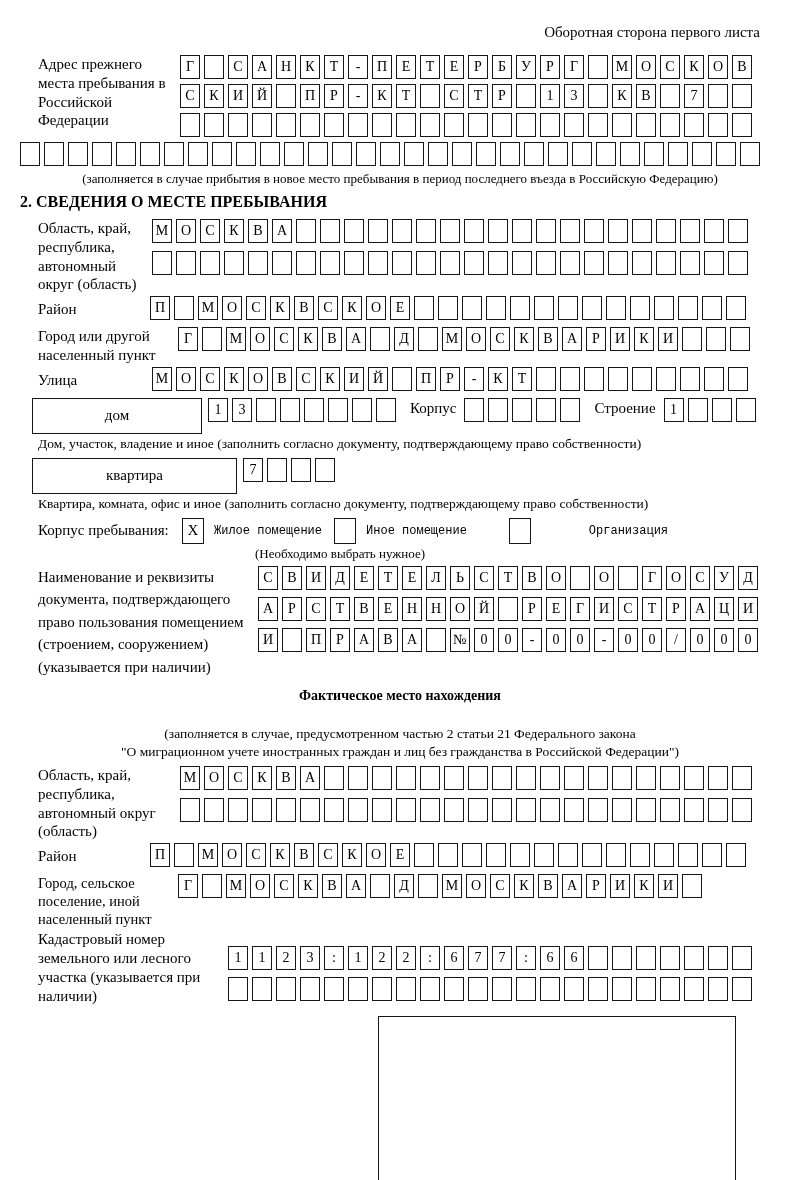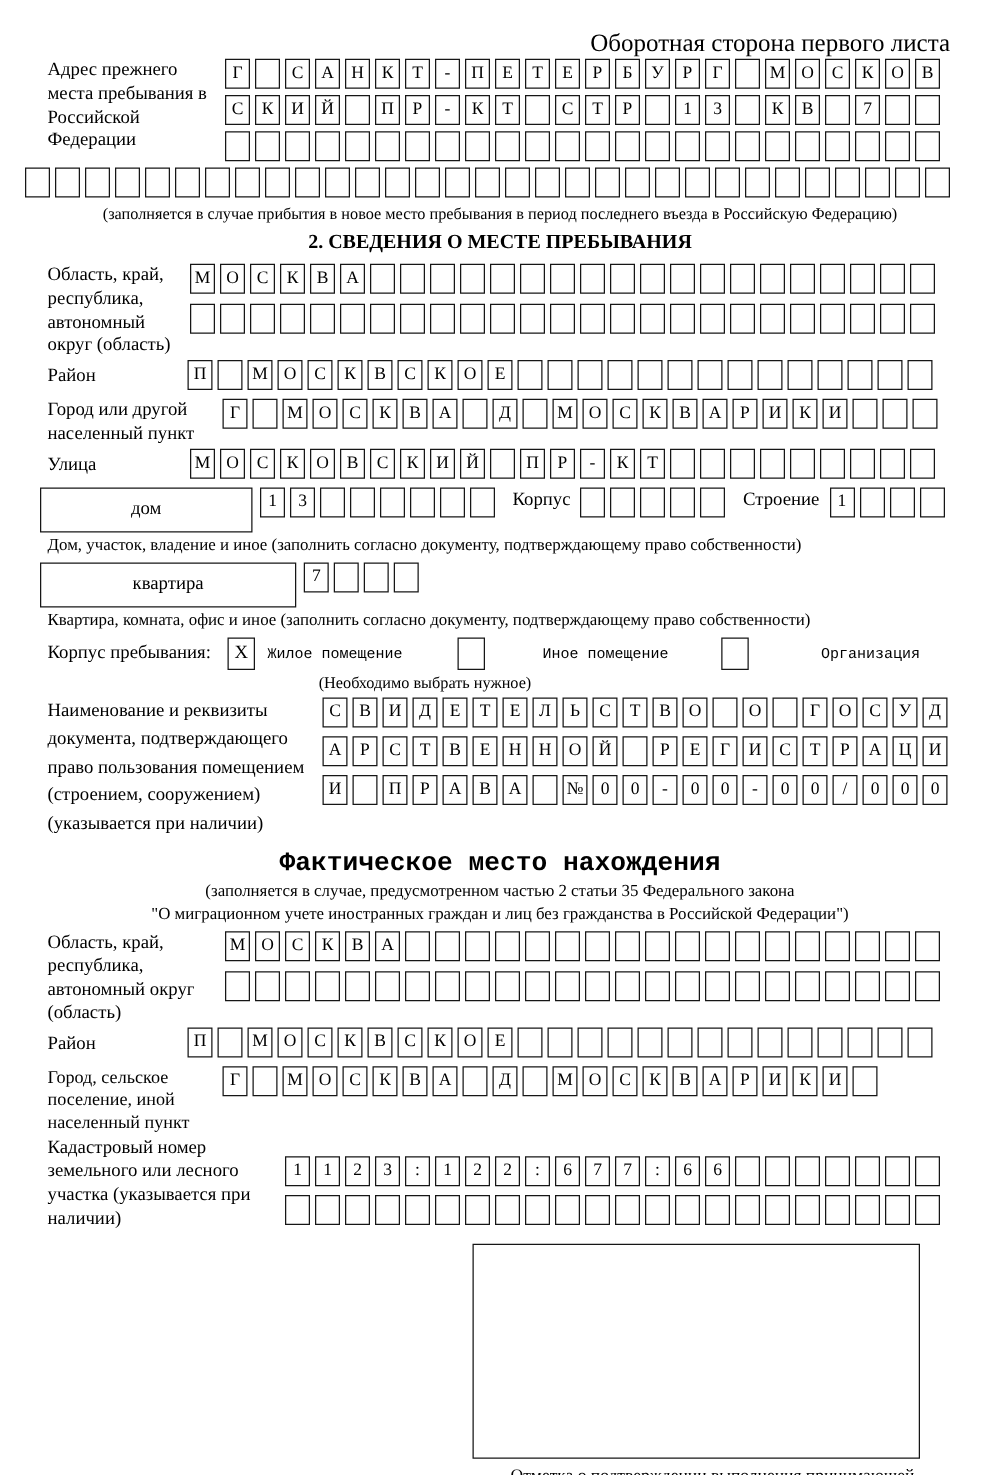--- a/index.html
+++ b/index.html
@@ -1,29 +1,29 @@
 <!DOCTYPE html>
 <html><head>
 <meta charset="utf-8">
 <style>
   html,body{margin:0;padding:0;background:#ffffff;}
   body{width:800px;height:1180px;font-family:"Liberation Serif","DejaVu Serif",serif;color:#000;}
   .page{width:760px;padding:10px 20px 0 20px;position:relative;}
-  .note-top{ text-align:right; font-size:20px; padding:14px 20px 0 0; }
+  .note-top{ text-align:right; font-size:15px; padding:14px 20px 0 0; margin-bottom:14px;}
   .row{display:flex;align-items:flex-start;}
   .label{font-size:15px; line-height:1.25; padding-left:18px; box-sizing:border-box; flex:none;}
   .cells{display:flex; flex:none;}
   .cbox{display:inline-flex; align-items:center; justify-content:center;
         width:20px; height:24px; box-sizing:border-box; border:1.6px solid #161616;
         margin-right:4px; font-size:14px; flex:none; background:#fff;}
   .boxline{display:flex; margin-bottom:5px;}
   .caption{font-size:13px; text-align:center; margin:2px 0 4px 0;}
   .caption-left{font-size:13.5px; text-align:left; margin:2px 0 6px 18px;}
-  .sec-title{font-size:16px; font-weight:bold; text-align:center; margin:6px 0 8px 0;}
-  .sub-title{font-size:21px; font-weight:bold; text-align:center; margin:10px 0 2px 0;font-family:Liberation Mono, monospace;}
+  .sec-title{font-size:16px; font-weight:bold; margin:6px 0 8px 0;}
+  .sub-title{font-size:14px; font-weight:bold; text-align:center; margin:10px 0 22px 0;}
   .widebox{box-sizing:border-box; border:1.6px solid #161616; height:36px; display:flex;
            align-items:center; justify-content:center; font-size:15px; flex:none; margin-right:6px;}
   .inline-lbl{font-size:15px; padding:2px 8px 0 10px; flex:none;}
   .chkbox{display:inline-flex;align-items:center;justify-content:center;width:22px;height:26px;
           box-sizing:border-box;border:1.6px solid #161616;font-size:15px;flex:none;}
   .opt{display:flex;align-items:center;}
   .opt .olabel{font-size:12px;padding-left:10px;font-family:Liberation Mono, monospace;}
   .mesto-row{display:flex;align-items:center;margin:4px 0 2px 0;}
   .stamp-box{box-sizing:border-box;border:1.6px solid #161616;width:358px;height:172px;
              margin:10px 0 6px 358px;background:#fff;}
@@ -350,21 +350,21 @@
       </div>
   </div>
   <div class="caption-left">Квартира, комната, офис и иное (заполнить согласно документу, подтверждающему право собственности)</div>
 
   <div class="mesto-row">
     <div class="label" style="width:162px;padding-left:18px;">Корпус пребывания:</div>
     <div class="opt">
       <span class="chkbox">X</span>
       <span class="olabel">Жилое помещение</span>
     </div>
-    <div class="opt" style="margin-left:44px;gap:36px;">
+    <div class="opt" style="margin-left:12px;">
       <span class="chkbox"></span>
       <span class="olabel">Иное помещение</span>
     </div>
     <div class="opt" style="margin-left:42px;gap:48px;">
       <span class="chkbox"></span>
       <span class="olabel">Организация</span>
     </div>
   </div>
   <div class="caption" style="width:420px;margin-left:110px;">(Необходимо выбрать нужное)</div>
 
@@ -437,21 +437,21 @@
           <span class="cbox">0</span>
           <span class="cbox">/</span>
           <span class="cbox">0</span>
           <span class="cbox">0</span>
           <span class="cbox">0</span>
         </div>
     </div>
   </div>
 
   <div class="sub-title">Фактическое место нахождения</div>
-  <div class="caption" style="font-size:13.5px;margin-bottom:0;">(заполняется в случае, предусмотренном частью 2 статьи 35 Федерального закона</div>
+  <div class="caption" style="font-size:13.5px;margin-bottom:0;">(заполняется в случае, предусмотренном частью 2 статьи 21 Федерального закона</div>
   <div class="caption" style="font-size:13.5px;margin-bottom:6px;">"О миграционном учете иностранных граждан и лиц без гражданства в Российской Федерации")</div>
 
   <div class="row mb2">
     <div class="label" style="width:160px;">Область, край, республика, автономный округ (область)</div>
     <div>
       <div class="boxline" style="margin-bottom:8px;">
           <span class="cbox">М</span>
           <span class="cbox">О</span>
           <span class="cbox">С</span>
           <span class="cbox">К</span>

